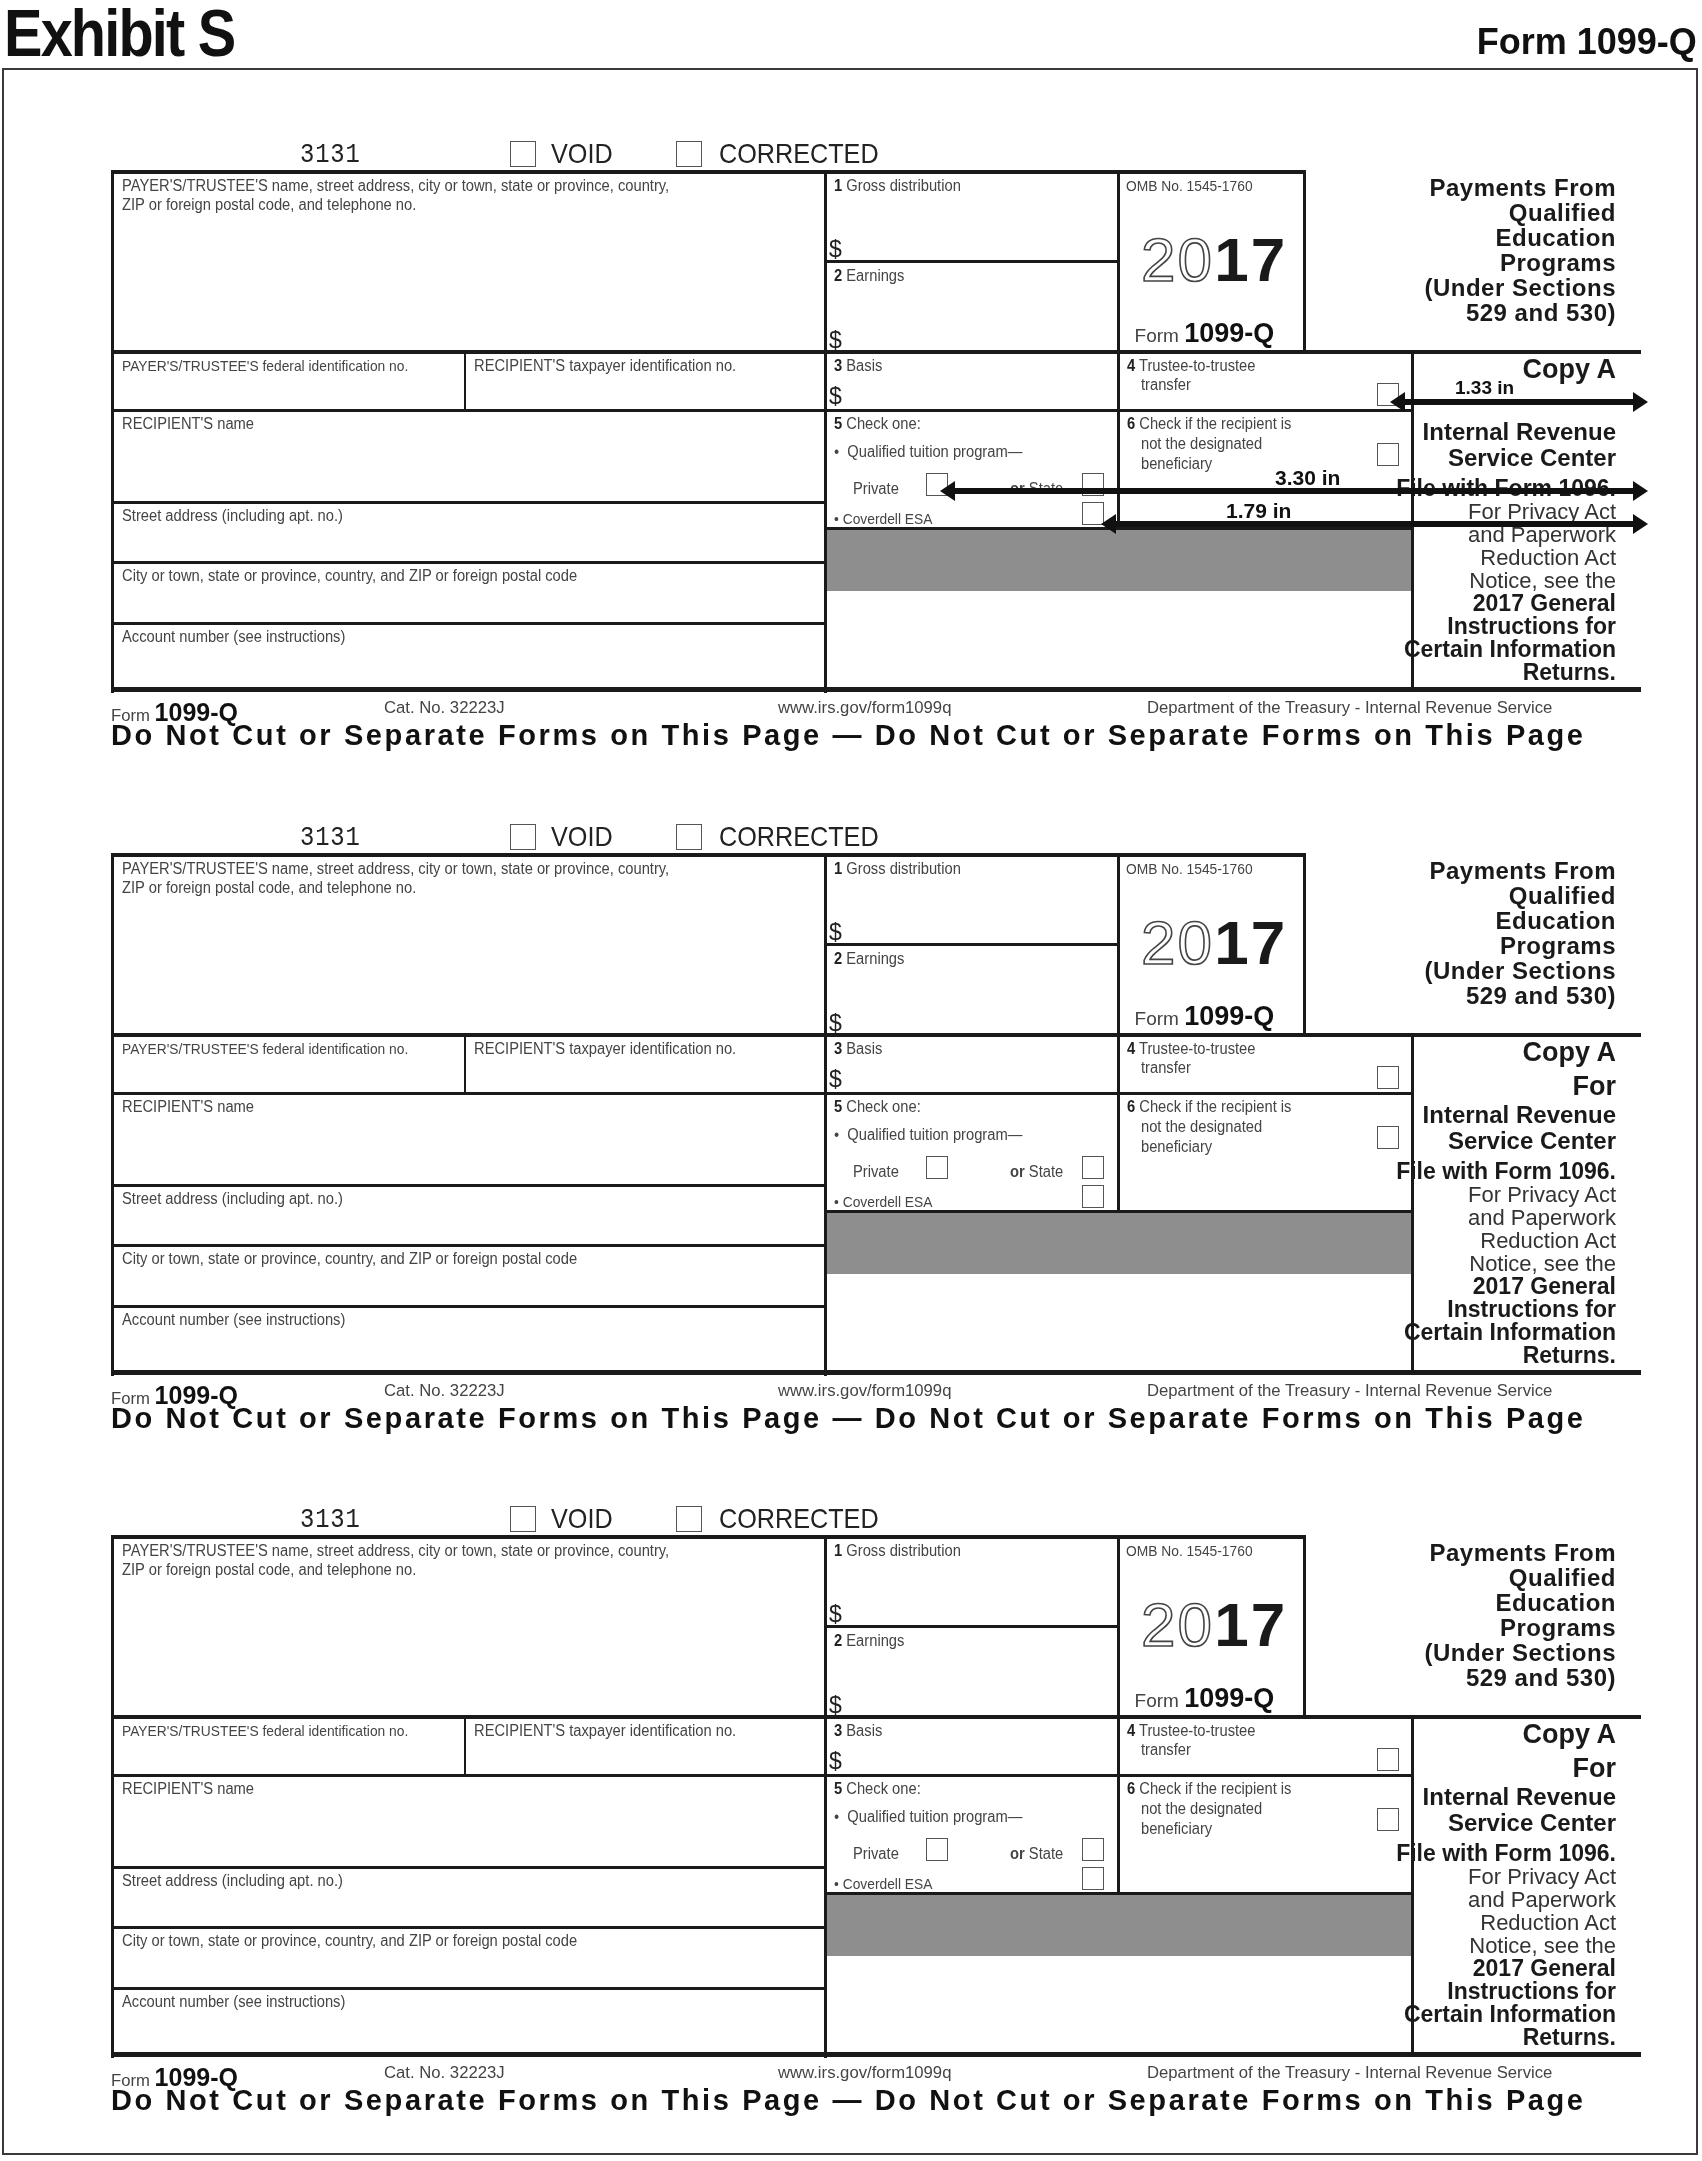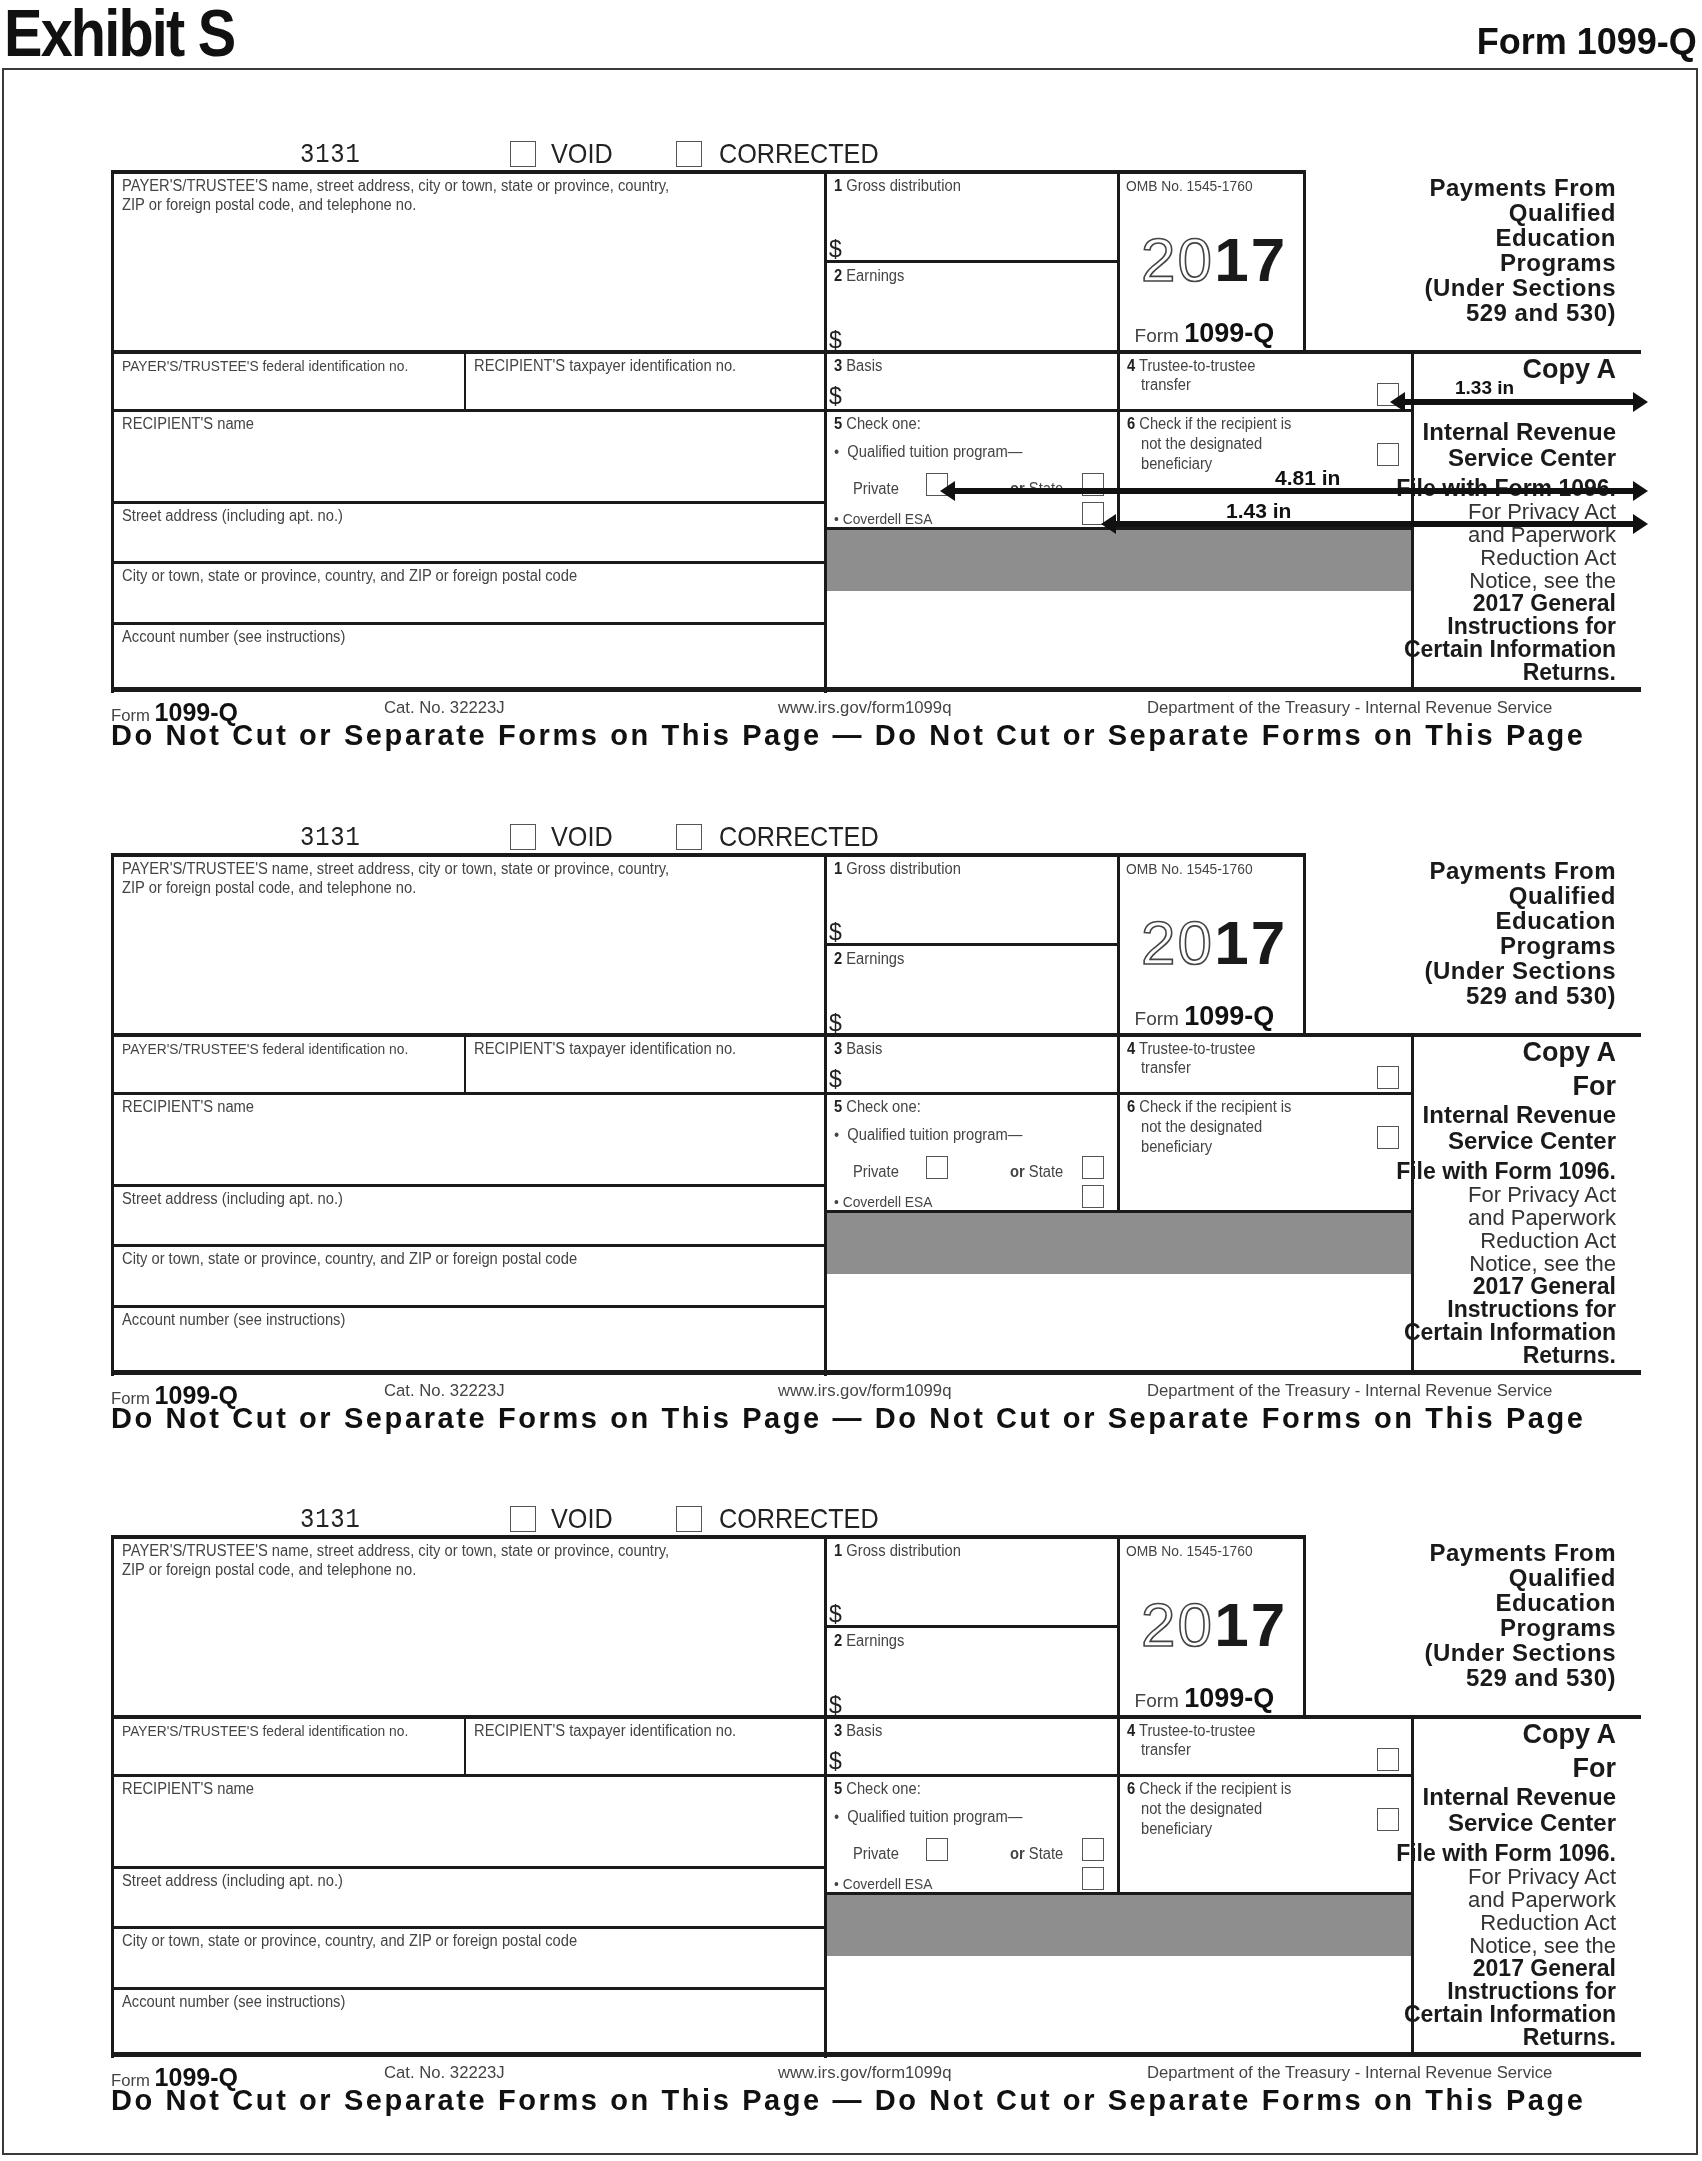--- a/index.html
+++ b/index.html
@@ -425,16 +425,16 @@
   <div class="footer" style="left:111px;"><span>Form</span> <b>1099-Q</b></div>
   <div class="footer" style="left:384px;">Cat. No. 32223J</div>
   <div class="footer" style="left:778px;">www.irs.gov/form1099q</div>
   <div class="footer" style="left:1147px;">Department of the Treasury - Internal Revenue Service</div>
   <div class="donotcut">Do Not Cut or Separate Forms on This Page — Do Not Cut or Separate Forms on This Page</div>
 </div>
 
 <div class="dim-arrow" style="left:1401px;top:399px;width:235px;"></div>
 <div class="dim-label" style="left:1455px;top:377px;font-size:19px;">1.33 in</div>
 <div class="dim-arrow" style="left:951px;top:488px;width:685px;"></div>
-<div class="dim-label" style="left:1275px;top:466px;">4.81 in</div>
+<div class="dim-label" style="left:1275px;top:466px;">3.30 in</div>
 <div class="dim-arrow" style="left:1112px;top:521px;width:524px;"></div>
-<div class="dim-label" style="left:1226px;top:499px;">1.43 in</div>
+<div class="dim-label" style="left:1226px;top:499px;">1.79 in</div>
 
 
 </body></html>

